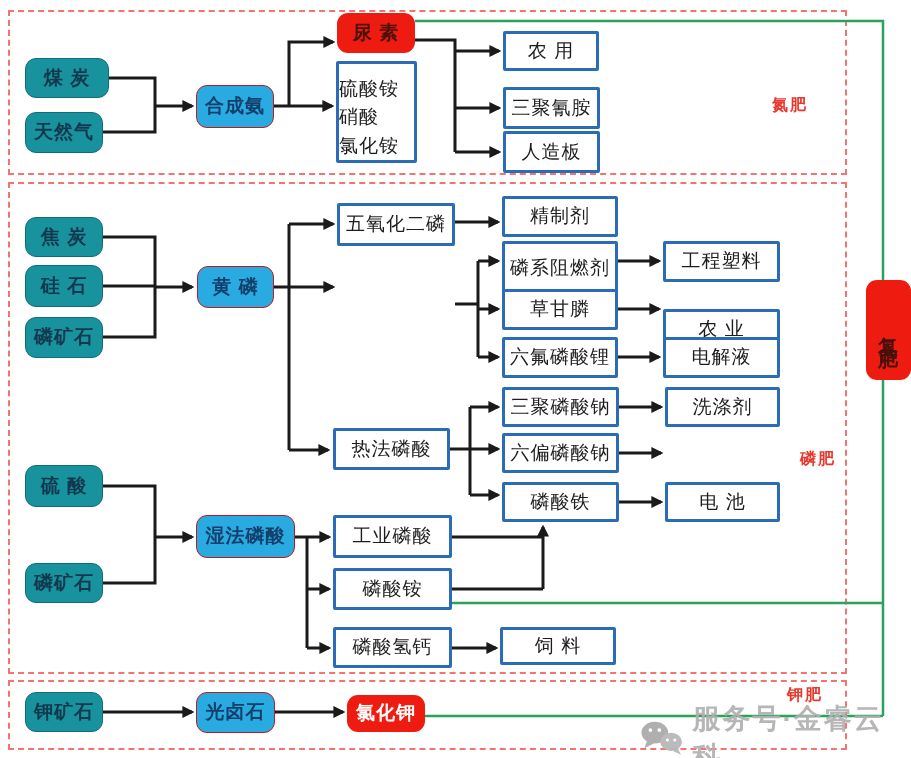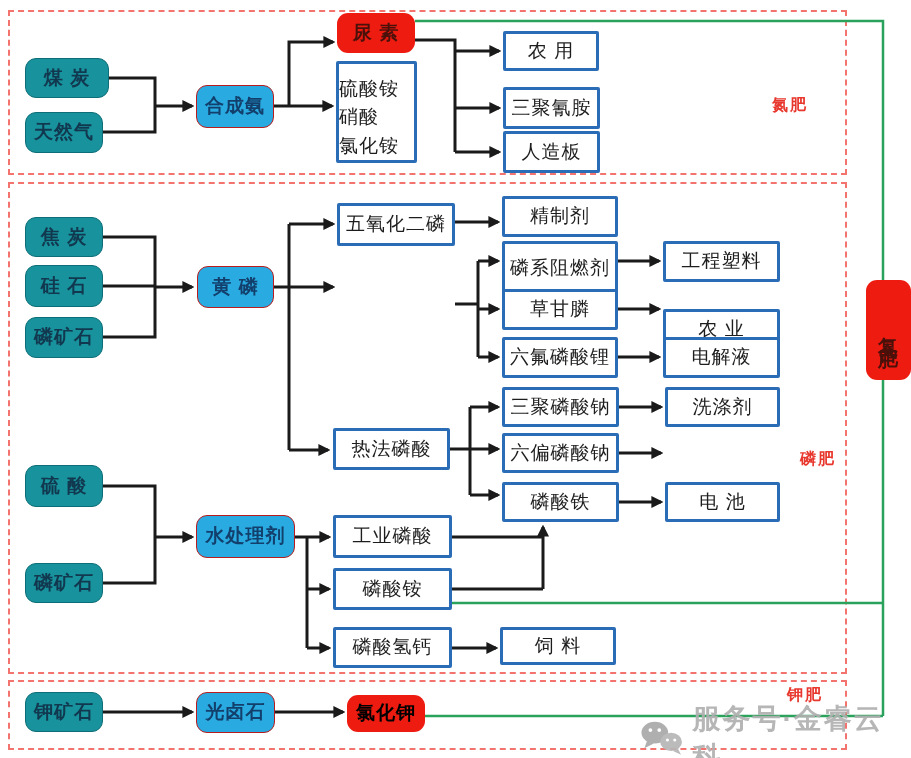--- a/index.html
+++ b/index.html
@@ -23,21 +23,21 @@
     box-sizing:border-box;
     font-size:19px;font-weight:600;
     letter-spacing:1px;
     z-index:3;
     line-height:1.2;
     border-radius:11px;
   }
   .raw{background:#18929c;border:1px solid #0d6e78;color:#11384f;}
   .proc{background:#29abe2;border:1px solid #b91c1c;color:#123f6b;}
   .hot{background:#ee1b10;color:#4a100a;}
-  .hot-dark{background:#ee1b10;color:#000000;}
+  .hot-dark{background:#ee1b10;color:#ffffff;}
   .prod{background:#ffffff;border:3px solid #2a6cb5;border-radius:2px;color:#1d1d1d;font-weight:500;}
   .multi{flex-direction:column;align-items:flex-start;justify-content:flex-end;line-height:1.5;}
   .vert{writing-mode:vertical-rl;text-orientation:upright;letter-spacing:6px;font-size:20px;}
   .seclabel{
     position:absolute;z-index:3;
     color:#e8372d;font-size:16px;font-weight:700;letter-spacing:2px;
   }
   .watermark{
     position:absolute;left:640px;top:700px;z-index:4;
     display:flex;align-items:center;gap:9px;
@@ -137,21 +137,21 @@
       <span>钾矿石</span>
     </div>
 
   <div class="node proc" style="left:196px;top:85px;width:78px;height:43px;">
       <span>合成氨</span>
     </div>
   <div class="node proc" style="left:197px;top:266px;width:77px;height:42px;">
       <span>黄 磷</span>
     </div>
   <div class="node proc" style="left:196px;top:515px;width:99px;height:43px;">
-      <span>水处理剂</span>
+      <span>湿法磷酸</span>
     </div>
   <div class="node proc" style="left:196px;top:692px;width:79px;height:41px;">
       <span>光卤石</span>
     </div>
 
   <div class="node hot" style="left:337px;top:13px;width:78px;height:40px;">
       <span>尿 素</span>
     </div>
   <div class="node hot-dark" style="left:347px;top:695px;width:78px;height:37px;">
       <span>氯化钾</span>

